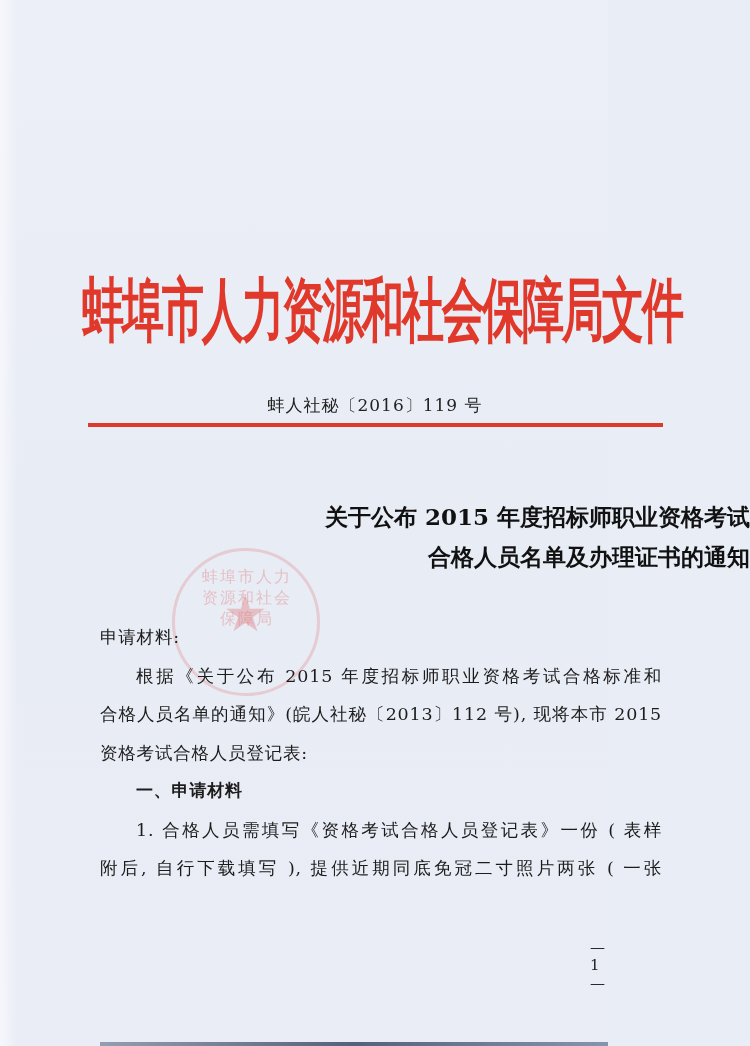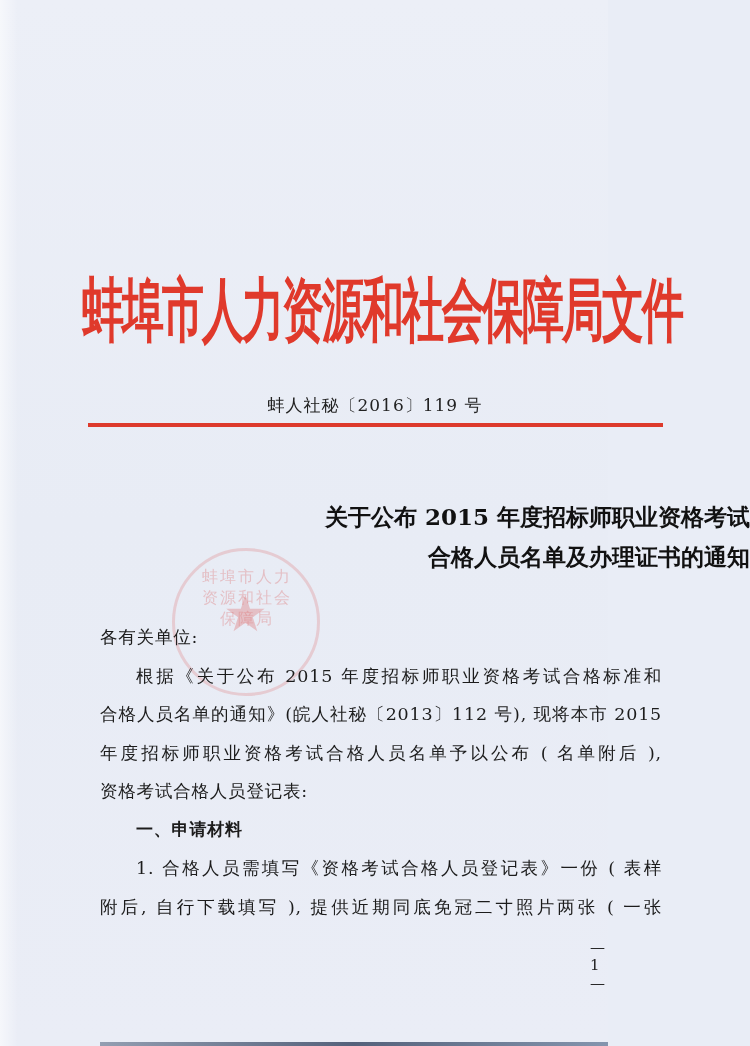--- a/index.html
+++ b/index.html
@@ -154,24 +154,23 @@
     <div>关于公布 2015 年度招标师职业资格考试</div>
     <div>合格人员名单及办理证书的通知</div>
   </div>
 
   <div class="seal">
     <div class="seal-text">蚌埠市人力资源和社会保障局</div>
     <div class="star">★</div>
   </div>
 
   <div class="body-text">
-    <p class="no-justify">各有关单位:</p>
+    <p class="no-justify">申请材料:</p>
     <p class="indent">根据《关于公布 2015 年度招标师职业资格考试合格标准和</p>
     <p>合格人员名单的通知》(皖人社秘〔2013〕112 号), 现将本市 2015</p>
-    <p>年度招标师职业资格考试合格人员名单予以公布 ( 名单附后 ),</p>
     <p class="no-justify">资格考试合格人员登记表:</p>
     <p class="section-heading">一、申请材料</p>
     <p class="indent">1. 合格人员需填写《资格考试合格人员登记表》一份 ( 表样</p>
     <p>附后, 自行下载填写 ), 提供近期同底免冠二寸照片两张 ( 一张</p>
   </div>
 
   <div class="page-number">— 1 —</div>
 
   <div class="bottom-edge"></div>
 </div>

